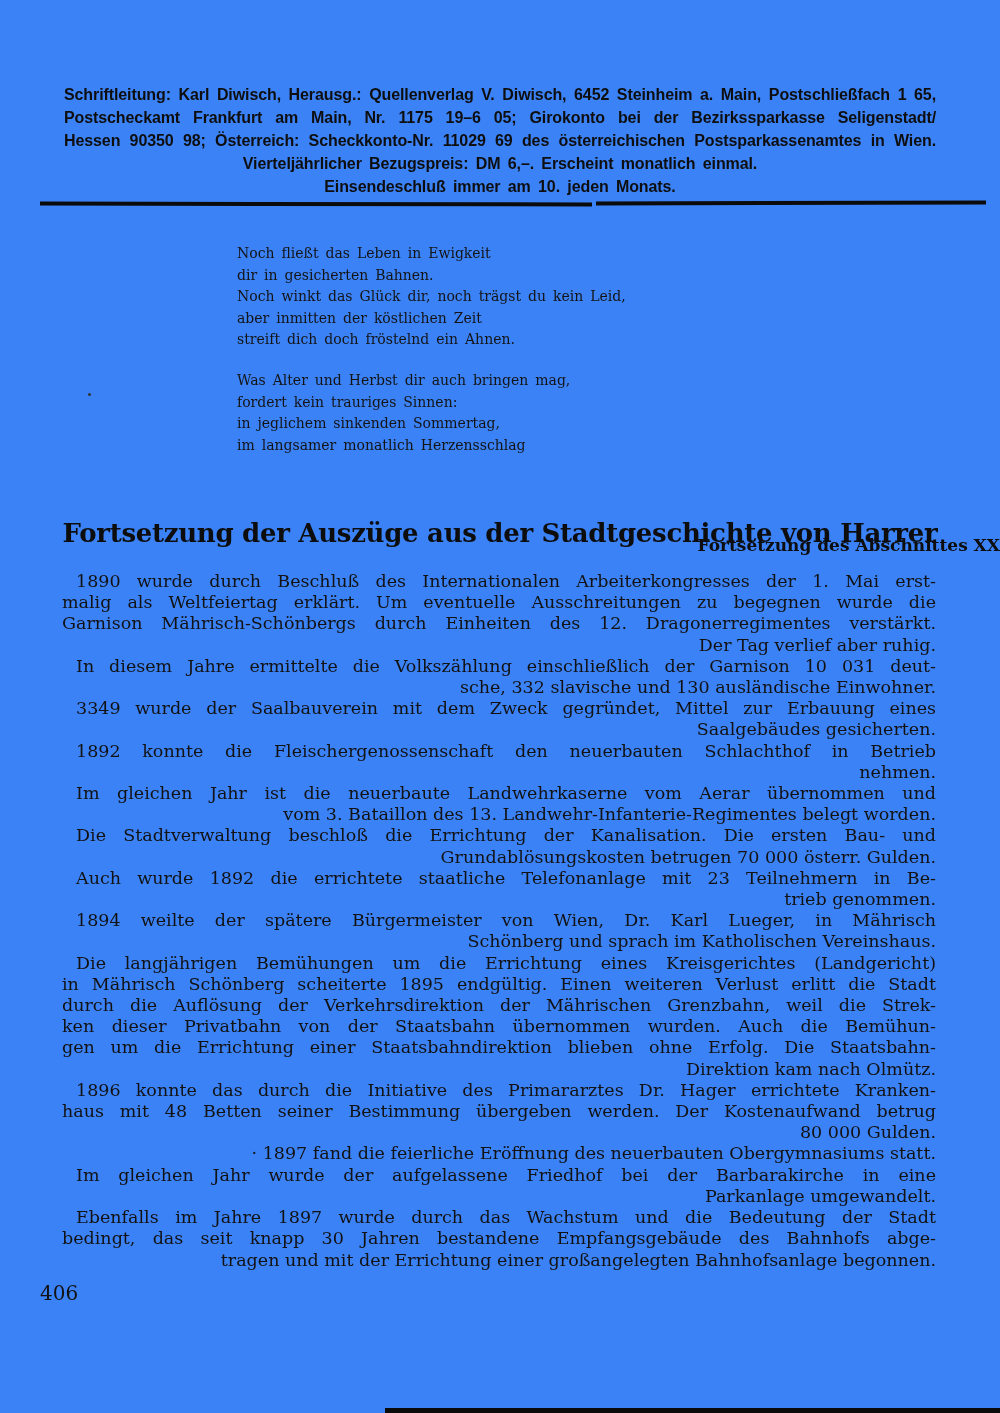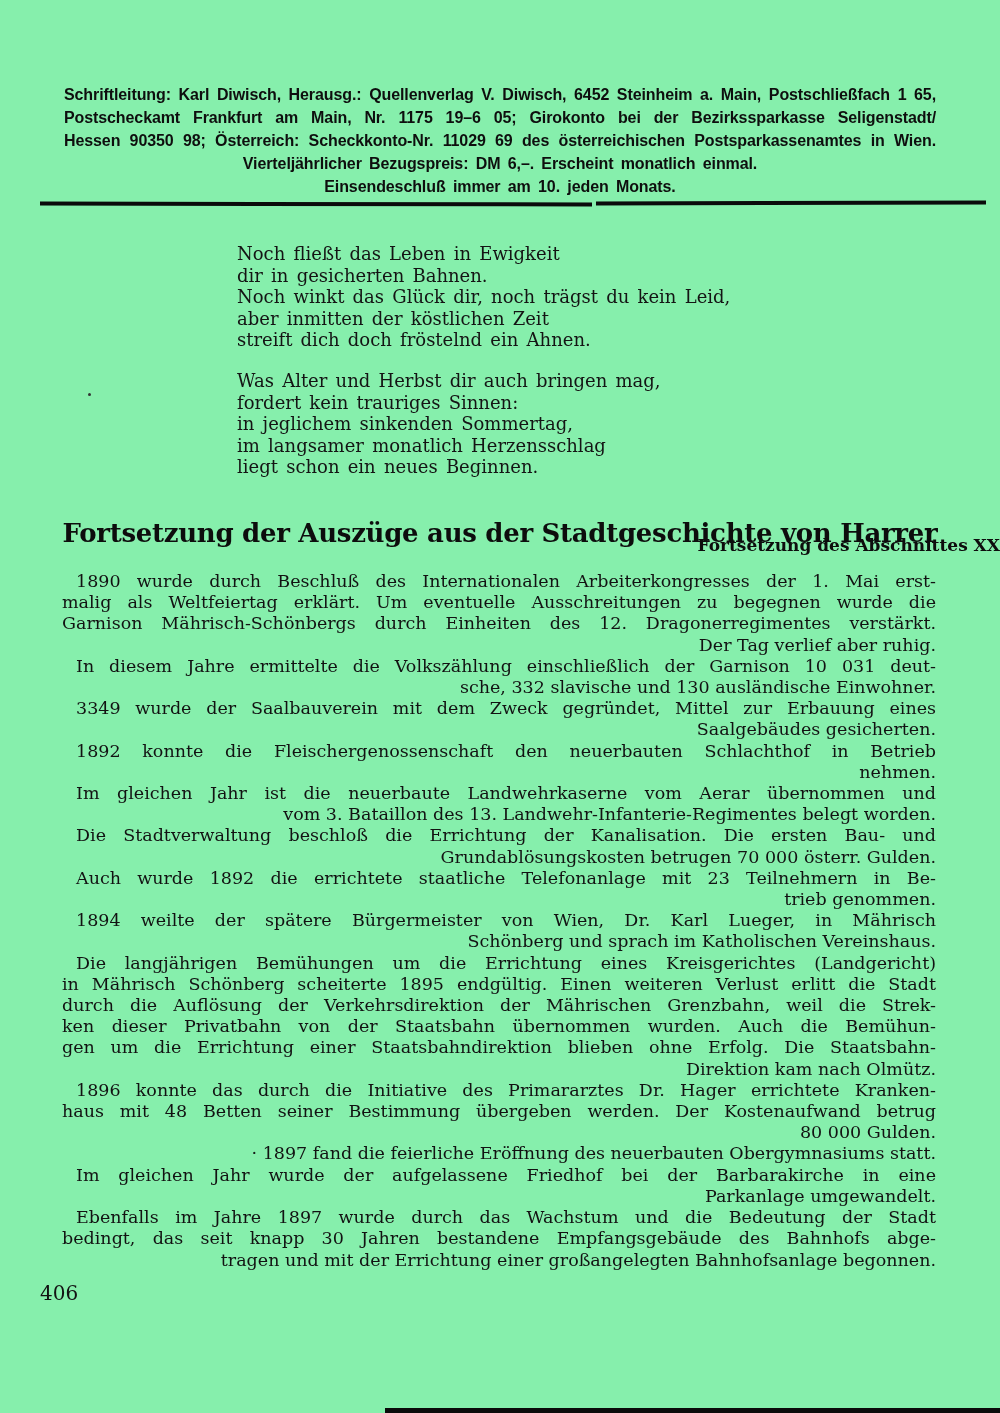--- a/index.html
+++ b/index.html
@@ -4,40 +4,40 @@
 <style>
   html, body { margin: 0; padding: 0; }
   body {
     width: 1000px; height: 1413px;
     background: #ffffff;
     font-family: "DejaVu Serif", "Liberation Serif", serif;
     color: #141414;
     position: relative;
     overflow: hidden;
   }
-  .page { position: absolute; inset: 0; background: #86efac; }
+  .page { position: absolute; inset: 0; background: #3b82f6; }
 
   
   .masthead {
     position: absolute; top: 83px; left: 64px; width: 872px;
     font-family: "Liberation Sans", sans-serif;
     font-weight: bold; font-size: 16px; line-height: 23px;
     color: #0e0e0e; letter-spacing: -0.1px;
   }
   .m-just { text-align: justify; text-align-last: justify; }
   .m-center { text-align: center; word-spacing: 3px; }
 
   
   .rule-left  { position: absolute; top: 202px; left: 40px;  width: 552px; height: 4px; background: #0b0b0b; transform: rotate(0.08deg); }
   .rule-right { position: absolute; top: 201px; left: 596px; width: 390px; height: 4px; background: #0b0b0b; transform: rotate(-0.18deg); }
 
   
   .poem {
     position: absolute; top: 243px; left: 237px; width: 600px;
-    font-size: 18px; line-height: 21.6px; word-spacing: 2.5px;
+    font-size: 14px; line-height: 21.6px; word-spacing: 2.5px;
   }
   .stanza { margin: 0 0 19px 0; }
   .poem-line { white-space: nowrap; }
 
   
   .headline {
     position: absolute; top: 501px; left: 0; width: 1000px;
     text-align: center; font-weight: bold; font-size: 26px;
     letter-spacing: -0.3px; color: #0d0d0d;
   }
@@ -96,21 +96,20 @@
       <div class="poem-line">dir in gesicherten Bahnen.</div>
       <div class="poem-line">Noch winkt das Glück dir, noch trägst du kein Leid,</div>
       <div class="poem-line">aber inmitten der köstlichen Zeit</div>
       <div class="poem-line">streift dich doch fröstelnd ein Ahnen.</div>
     </div>
     <div class="stanza">
       <div class="poem-line">Was Alter und Herbst dir auch bringen mag,</div>
       <div class="poem-line">fordert kein trauriges Sinnen:</div>
       <div class="poem-line">in jeglichem sinkenden Sommertag,</div>
       <div class="poem-line">im langsamer monatlich Herzensschlag</div>
-      <div class="poem-line">liegt schon ein neues Beginnen.</div>
     </div>
   </section>
 
   <div class="dot-artifact dot-a1"></div>
 
   <h1 class="headline">Fortsetzung der Auszüge aus der Stadtgeschichte von Harrer</h1>
   <h2 class="subhead">Fortsetzung des Abschnittes XX</h2>
 
   <section class="article-body">
 

